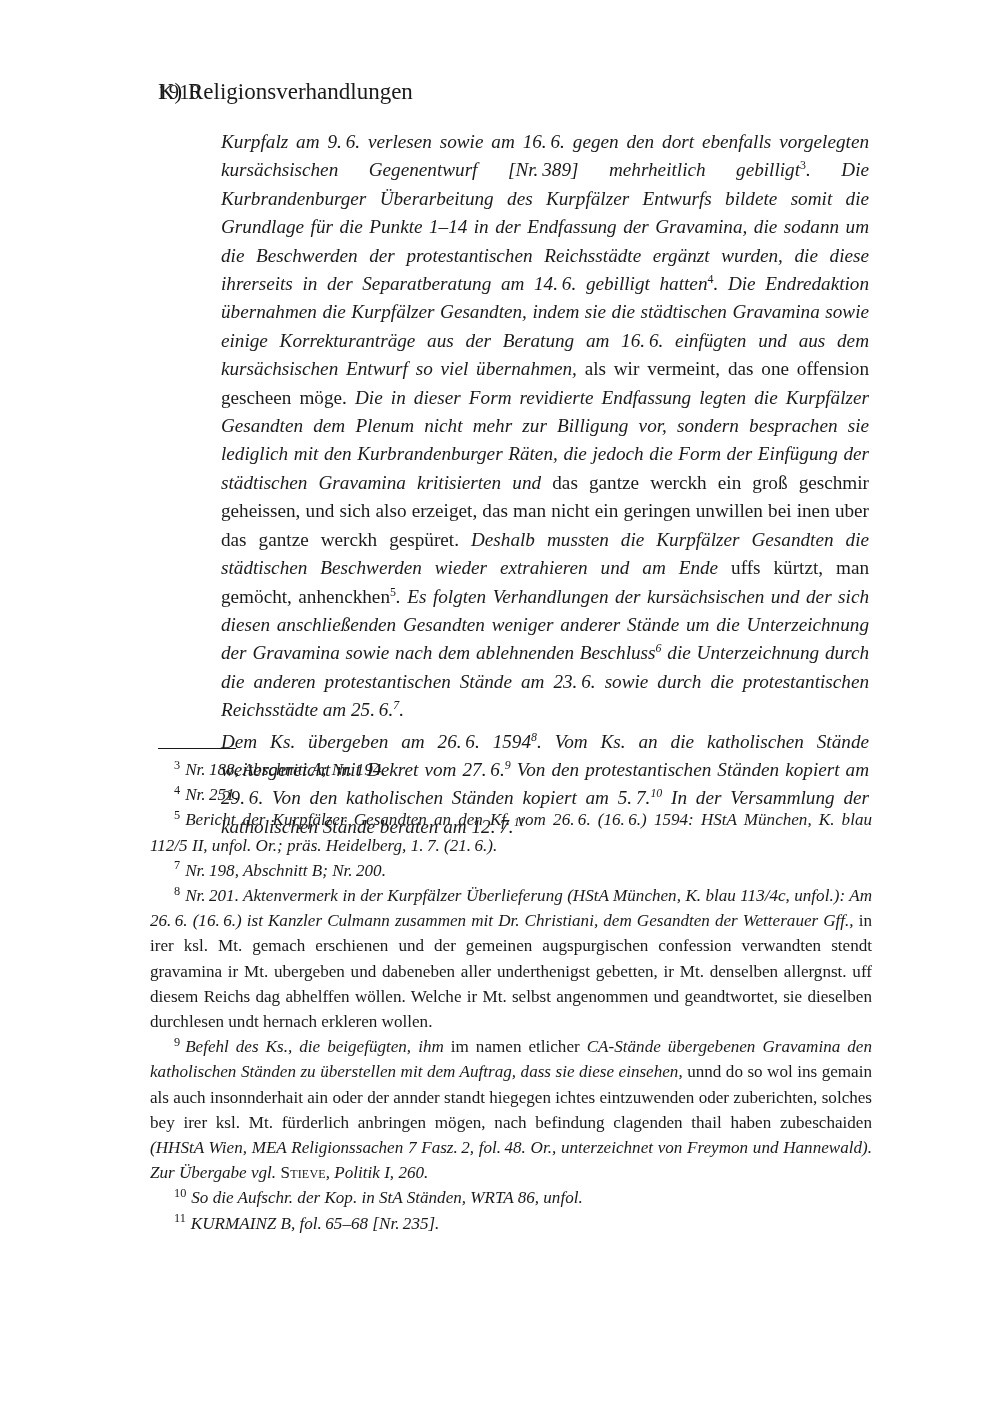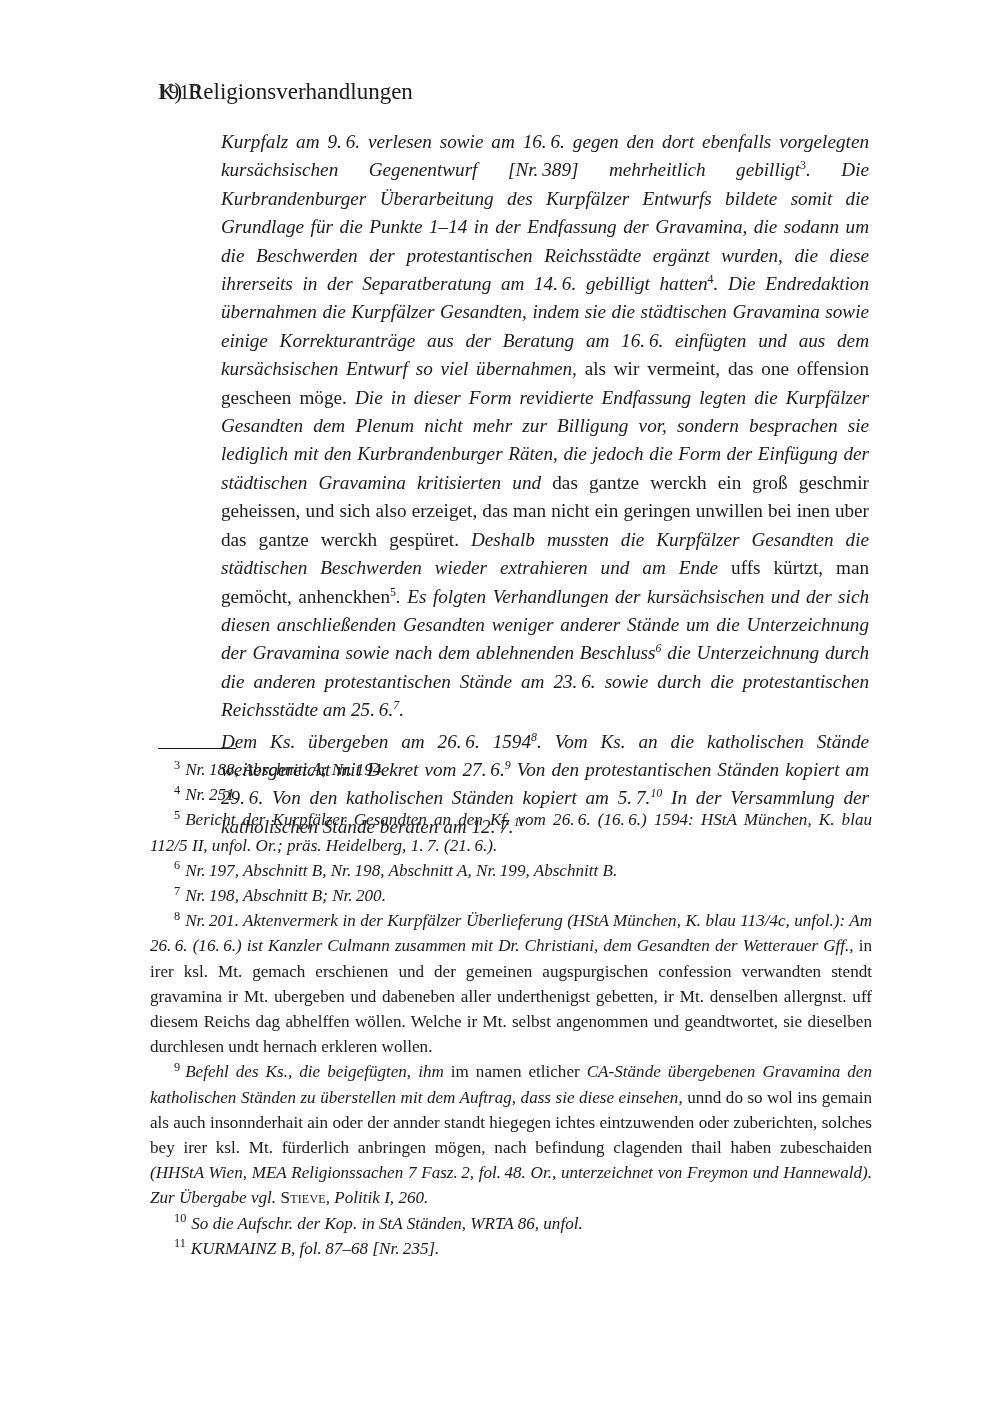--- a/index.html
+++ b/index.html
@@ -127,21 +127,20 @@
       <p><span class="it">Kurpfalz am 9. 6. verlesen sowie am 16. 6. gegen den dort ebenfalls vorgelegten kursächsischen Gegenentwurf [Nr. 389] mehrheitlich gebilligt</span><sup>3</sup><span class="it">. Die Kurbrandenburger Überarbeitung des Kurpfälzer Entwurfs bildete somit die Grundlage für die Punkte 1–14 in der Endfassung der Gravamina, die sodann um die Beschwerden der protestantischen Reichsstädte ergänzt wurden, die diese ihrerseits in der Separatberatung am 14. 6. gebilligt hatten</span><sup>4</sup><span class="it">. Die Endredaktion übernahmen die Kurpfälzer Gesandten, indem sie die städtischen Gravamina sowie einige Korrekturanträge aus der Beratung am 16. 6. einfügten und aus dem kursächsischen Entwurf so viel übernahmen, </span><span class="rm">als wir vermeint, das one offension gescheen möge. </span><span class="it">Die in dieser Form revidierte Endfassung legten die Kurpfälzer Gesandten dem Plenum nicht mehr zur Billigung vor, sondern besprachen sie lediglich mit den Kurbrandenburger Räten, die jedoch die Form der Einfügung der städtischen Gravamina kritisierten und </span><span class="rm">das gantze werckh ein groß geschmir geheissen, und sich also erzeiget, das man nicht ein geringen unwillen bei inen uber das gantze werckh gespüret. </span><span class="it">Deshalb mussten die Kurpfälzer Gesandten die städtischen Beschwerden wieder extrahieren und am Ende </span><span class="rm">uffs kürtzt, man gemöcht, anhenckhen</span><sup>5</sup><span class="it">. Es folgten Verhandlungen der kursächsischen und der sich diesen anschließenden Gesandten weniger anderer Stände um die Unterzeichnung der Gravamina sowie nach dem ablehnenden Beschluss</span><sup class="i">6</sup><span class="it"> die Unterzeichnung durch die anderen protestantischen Stände am 23. 6. sowie durch die protestantischen Reichsstädte am 25. 6.</span><sup class="i">7</sup><span class="it">.</span></p>
       <p><span class="it">Dem Ks. übergeben am 26. 6. 1594</span><sup class="i">8</sup><span class="it">. Vom Ks. an die katholischen Stände weitergereicht mit Dekret vom 27. 6.</span><sup class="i">9</sup><span class="it"> Von den protestantischen Ständen kopiert am 29. 6. Von den katholischen Ständen kopiert am 5. 7.</span><sup class="i">10</sup><span class="it"> In der Versammlung der katholischen Stände beraten am 12. 7.</span><sup class="i">11</sup></p>
     </div>
 
   <div class="fn-rule"></div>
 
   <div class="footnotes" id="footnotes">
       <p class="fn"><span class="fnum">3</span><span class="it">Nr. 188, Abschnitt A; Nr. 194.</span></p>
       <p class="fn"><span class="fnum">4</span><span class="it">Nr. 251.</span></p>
       <p class="fn"><span class="fnum">5</span><span class="it">Bericht der Kurpfälzer Gesandten an den Kf. vom 26. 6. (16. 6.) 1594: HStA München, K. blau 112/5 II, unfol. Or.; präs. Heidelberg, 1. 7. (21. 6.).</span></p>
-      <p class="fn"><span class="fnum">6</span><span class="it">Nr. 197, Abschnitt B, Nr. 198, Abschnitt A, Nr. 199, Abschnitt B.</span></p>
       <p class="fn"><span class="fnum">7</span><span class="it">Nr. 198, Abschnitt B; Nr. 200.</span></p>
       <p class="fn"><span class="fnum">8</span><span class="it">Nr. 201. Aktenvermerk in der Kurpfälzer Überlieferung (HStA München, K. blau 113/4c, unfol.): Am 26. 6. (16. 6.) ist Kanzler Culmann zusammen mit Dr. Christiani, dem Gesandten der Wetterauer Gff., </span><span class="rm">in irer ksl. Mt. gemach erschienen und der gemeinen augspurgischen confession verwandten stendt gravamina ir Mt. ubergeben und dabeneben aller underthenigst gebetten, ir Mt. denselben allergnst. uff diesem Reichs dag abhelffen wöllen. Welche ir Mt. selbst angenommen und geandtwortet, sie dieselben durchlesen undt hernach erkleren wollen.</span></p>
       <p class="fn"><span class="fnum">9</span><span class="it">Befehl des Ks., die beigefügten, ihm </span><span class="rm">im namen etlicher </span><span class="it">CA-Stände übergebenen Gravamina den katholischen Ständen zu überstellen mit dem Auftrag, dass sie diese einsehen, </span><span class="rm">unnd do so wol ins gemain als auch insonnderhait ain oder der annder standt hiegegen ichtes eintzuwenden oder zuberichten, solches bey irer ksl. Mt. fürderlich anbringen mögen, nach befindung clagenden thail haben zubeschaiden </span><span class="it">(HHStA Wien, MEA Religionssachen 7 Fasz. 2, fol. 48. Or., unterzeichnet von Freymon und Hannewald). Zur Übergabe vgl. </span><span class="sc">Stieve</span><span class="it">, Politik I, 260.</span></p>
       <p class="fn"><span class="fnum">10</span><span class="it">So die Aufschr. der Kop. in StA Ständen, WRTA 86, unfol.</span></p>
-      <p class="fn"><span class="fnum">11</span><span class="it">KURMAINZ B, fol. 87–68 [Nr. 235].</span></p>
+      <p class="fn"><span class="fnum">11</span><span class="it">KURMAINZ B, fol. 65–68 [Nr. 235].</span></p>
     </div>
 
 </div>
 
 </body></html>

